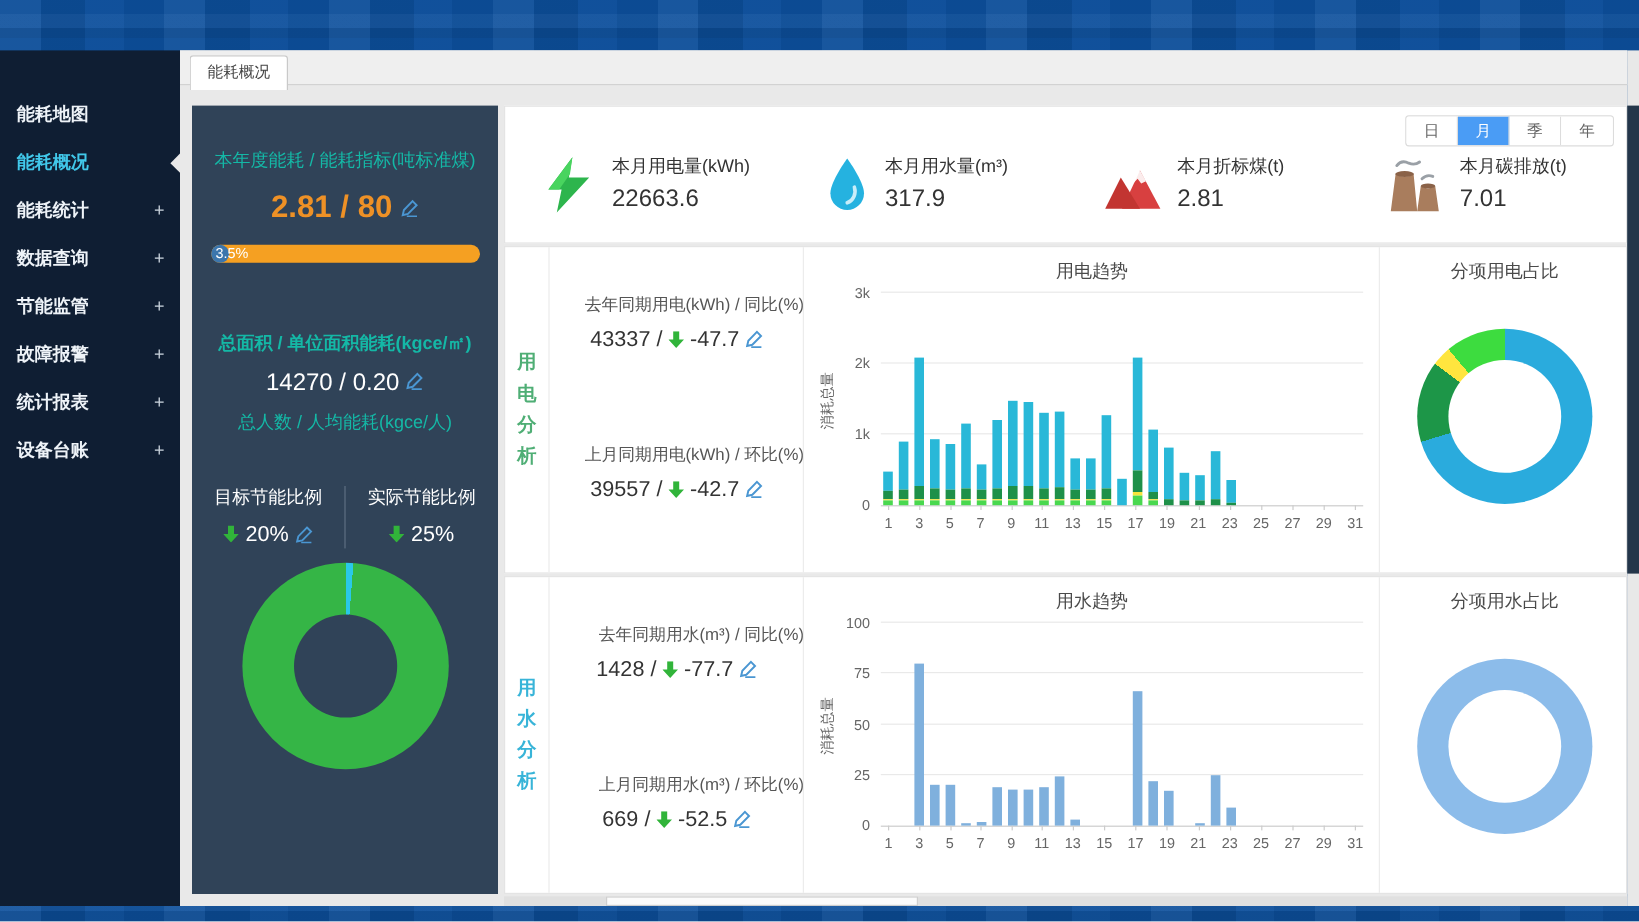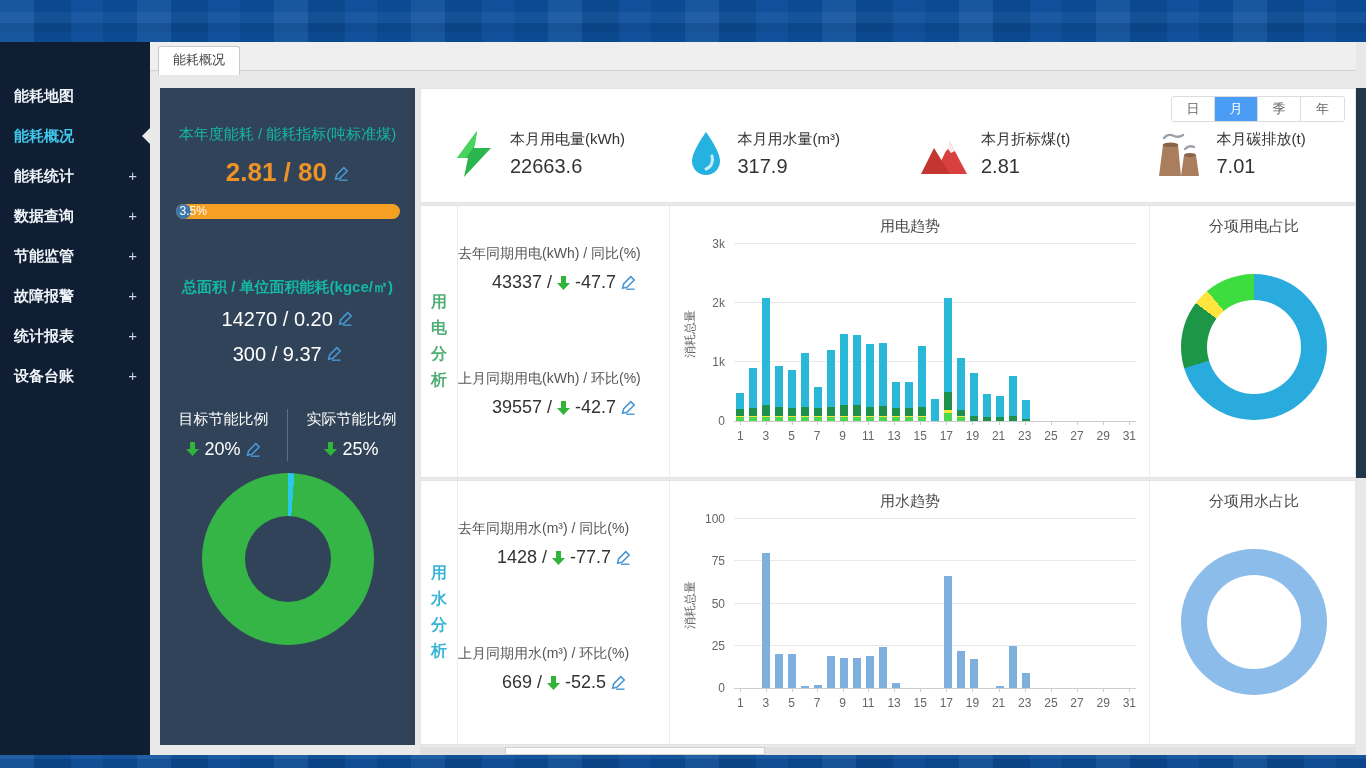--- a/index.html
+++ b/index.html
@@ -51,21 +51,21 @@
   .period-btn:last-child{border-right:none;}
   .period-btn.active{background:var(--accent,#4a9cf5);color:#fff;}
   .stats-row{display:flex;padding:40px 0 0 0;}
   .stat-item{flex:1;display:flex;align-items:center;gap:13px;padding-left:32px;}
   .stat-text .st-label{font-size:15px;color:#333;line-height:20px;}
   .stat-text .st-value{font-size:20px;color:#333;line-height:26px;margin-top:4px;}
   
   .v-label{position:absolute;left:0;top:0;width:36px;height:100%;display:flex;flex-direction:column;justify-content:center;align-items:center;gap:5px;font-weight:bold;font-size:16px;}
   .v-label.green{color:#4fae75;} .v-label.cyan{color:#38b4d8;}
   .stat-zone{position:absolute;left:36px;top:0;width:212px;height:100%;border-left:1px solid #ececec;}
-  .cmp-block{position:absolute;left:0;width:100%;text-align:left;}
+  .cmp-block{position:absolute;left:0;width:100%;text-align:right;}
   .cmp-block.b1{top:38px;} .cmp-block.b2{top:163px;}
   .cmp-label{font-size:14px;color:#555;line-height:19px;}
   .cmp-value{font-size:18px;color:#333;margin-top:9px;display:flex;align-items:center;justify-content:center;gap:5px;}
   .chart-zone{position:absolute;left:248px;top:0;width:480px;height:100%;border-left:1px solid #ececec;}
   .donut-zone{position:absolute;left:728px;top:0;width:208px;height:100%;border-left:1px solid #ececec;}
   .c-title{text-align:center;margin-top:11px;font-size:15px;color:#4a4a4a;}
   .ylab{position:absolute;left:20px;top:128px;transform:translate(-50%,-50%) rotate(-90deg);font-size:12px;color:#666;white-space:nowrap;}
   .plot{position:absolute;left:64px;right:14px;top:38px;bottom:55px;border-bottom:1px solid #ccc;}
   .grid{position:absolute;left:0;right:0;height:1px;background:#e9e9e9;}
   .ytick{position:absolute;right:100%;margin-right:9px;font-size:12px;color:#666;transform:translateY(50%);line-height:12px;}
@@ -124,26 +124,21 @@
             <div class="pknob"></div>
             <div class="plabel">3.5%</div>
           </div>
           <div class="p-label mt58">总面积 / 单位面积能耗(kgce/㎡)</div>
           <div class="p-val"><span>14270 / 0.20</span> <span class="ic edit-ic">
                 <svg width="15" height="15" viewBox="0 0 15 15">
                   <path d="M9.8 1.6 l3.4 3.4 -7.3 7.3 -4.3 1 1 -4.3 z" fill="none" stroke="#4a96d2" stroke-width="1.6"></path>
                   <path d="M5 14.2 h8.5" stroke="#4a96d2" stroke-width="1.4"></path>
                 </svg>
               </span></div>
-          <div class="p-val"><span>300 / 9.37</span> <span class="ic edit-ic">
-                <svg width="15" height="15" viewBox="0 0 15 15">
-                  <path d="M9.8 1.6 l3.4 3.4 -7.3 7.3 -4.3 1 1 -4.3 z" fill="none" stroke="#4a96d2" stroke-width="1.6"></path>
-                  <path d="M5 14.2 h8.5" stroke="#4a96d2" stroke-width="1.4"></path>
-                </svg>
-              </span></div>
+          <div class="p-label mt11">总人数 / 人均能耗(kgce/人)</div>
 
           <div class="saving-row">
             <div>
               <div class="saving-label">目标节能比例</div>
               <div class="saving-val">
                   <span class="ic">
                     <svg width="13" height="14" viewBox="0 0 13 14">
                       <path d="M4 0 h5 v7 h4 l-6.5 7 -6.5 -7 h4 z" fill="#31b43a"></path>
                     </svg>
                   </span>

